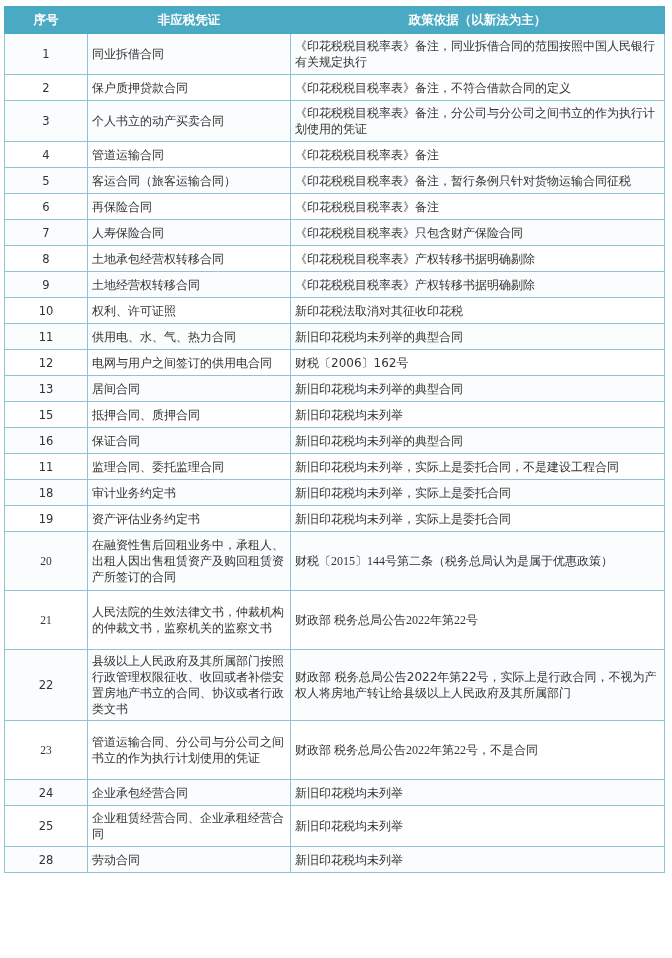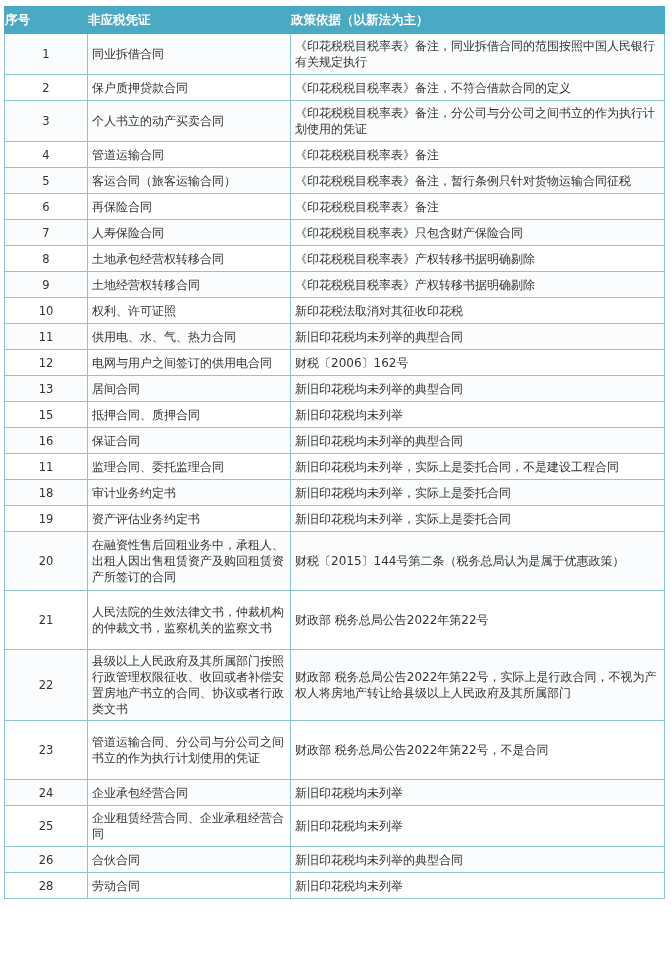--- a/index.html
+++ b/index.html
@@ -31,42 +31,42 @@
   col.c-name { width: 203px; }
   col.c-basis { width: 374px; }
   thead th {
     background: #4aa9c3;
     color: #ffffff;
     font-weight: bold;
     font-size: 12.5px;
     height: 26px;
     padding: 0;
     border: 1px solid #4aa9c3;
-    text-align: left;
+    text-align: center;
     vertical-align: middle;
   }
   tbody td {
     border: 1px solid #8fc3d2;
     background: #ffffff;
     vertical-align: middle;
     line-height: 16px;
     padding: 3px 4px;
   }
   tbody tr:nth-child(odd) td { background: #fafcfd; }
   td.idx {
     text-align: center;
     font-size: 11.5px;
     padding: 3px 0;
   }
   td.name, td.basis {
     text-align: left;
   }
   tr.h1 td { height: 19px; }
   tr.h2 td { height: 34px; }
-  tr.h3 td { height: 52px; }
+  tr.h3 td { height: 52px; font-family: Liberation Serif, serif; }
   tr.h4 td { height: 62px; }
 </style>
 </head>
 <body>
 
 <div class="table-wrap">
   <table>
     <colgroup>
       <col class="c-idx">
       <col class="c-name">
@@ -194,24 +194,19 @@
         <td class="idx">24</td>
         <td class="name">企业承包经营合同</td>
         <td class="basis">新旧印花税均未列举</td>
       </tr>
       <tr class="h2">
         <td class="idx">25</td>
         <td class="name">企业租赁经营合同、企业承租经营合同</td>
         <td class="basis">新旧印花税均未列举</td>
       </tr>
       <tr class="h1">
-        <td class="idx">26</td>
-        <td class="name">合伙合同</td>
-        <td class="basis">新旧印花税均未列举的典型合同</td>
-      </tr>
-      <tr class="h1">
         <td class="idx">28</td>
         <td class="name">劳动合同</td>
         <td class="basis">新旧印花税均未列举</td>
       </tr>
     </tbody>
   </table>
 </div>
 
 </body></html>

